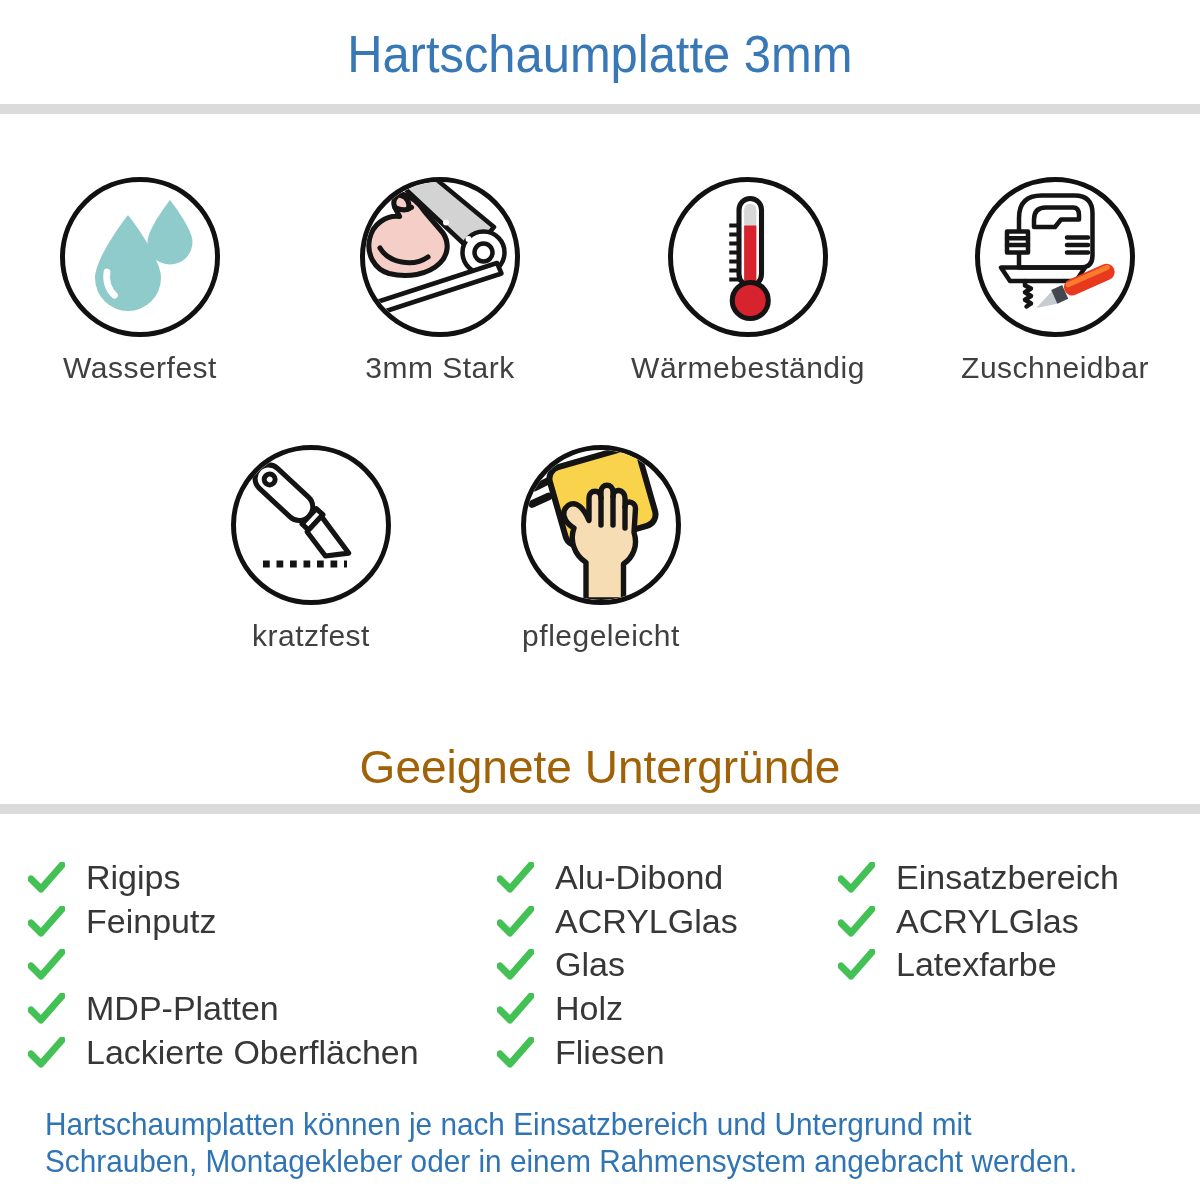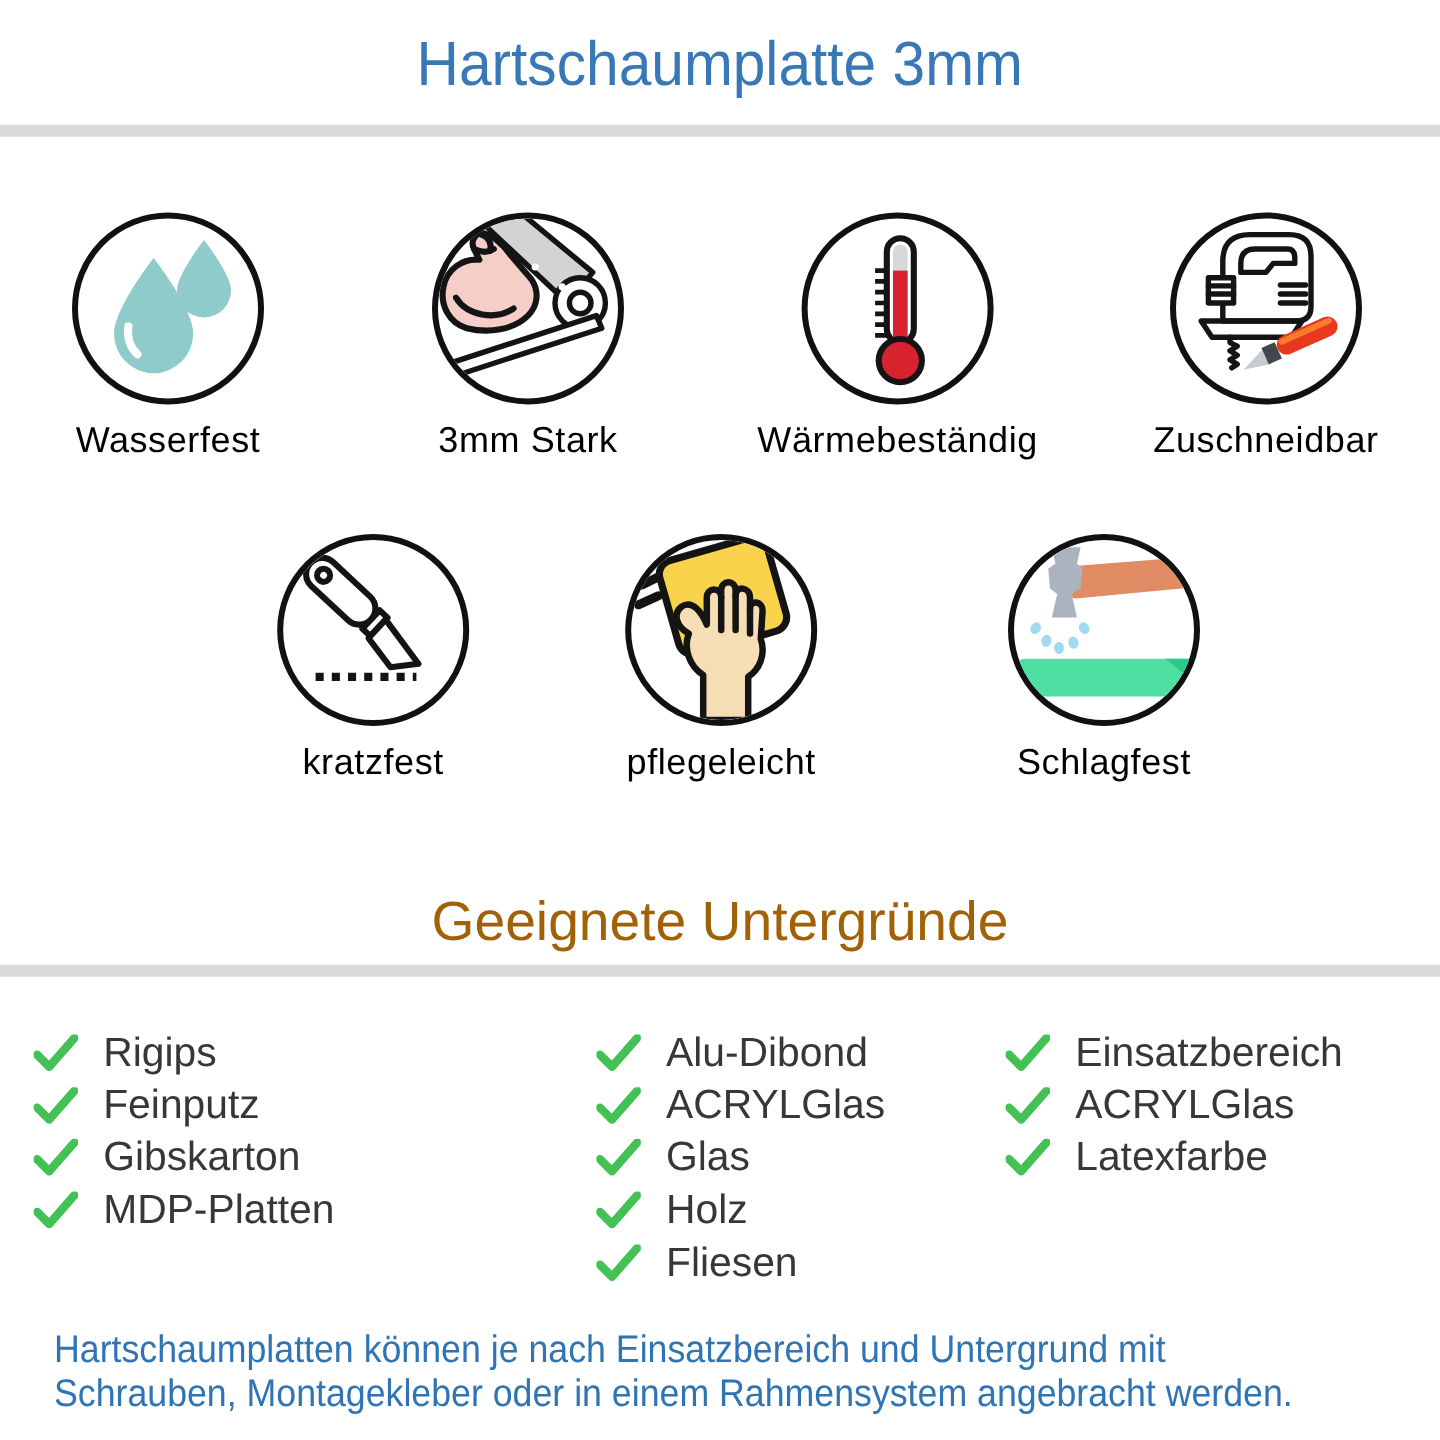--- a/index.html
+++ b/index.html
@@ -11,21 +11,21 @@
   .title > span { display:inline-block; transform:scaleX(.94); }
 
   .divider { position:absolute; left:0; width:100%; height:10px; background:#DBDBDB; }
   .divider-1 { top:104px; }
   .divider-2 { top:804px; }
 
   .feat { position:absolute; width:260px; text-align:center; }
   .circle { width:160px; height:160px; margin:0 auto; border:5px solid #111; border-radius:50%;
             background:#fff; overflow:hidden; box-sizing:border-box; }
   .circle svg { width:150px; height:150px; display:block; }
-  .feat-label { margin-top:14px; font-size:30px; color:#000000; letter-spacing:.5px; }
+  .feat-label { margin-top:14px; font-size:30px; color:#404040; letter-spacing:.5px; }
 
   .subtitle { position:absolute; top:740px; left:0; width:100%; text-align:center;
               font-size:46px; color:#a16207; }
 
   .col { position:absolute; top:856px; }
   .col-1 { left:28px;text-align:right; } .col-2 { left:497px; } .col-3 { left:838px; }
   .chk { display:flex; align-items:center; height:43.6px; }
   .tick { width:37px; height:31px; flex:0 0 auto; margin-right:21px; }
   .chk-text { font-size:34px; color:#373737; white-space:nowrap; }
 
@@ -144,38 +144,20 @@
         <rect x="20" y="4" width="62" height="54" rx="8" fill="#F8D34B" stroke="#141414" stroke-width="4" transform="rotate(-16 51 31)"></rect>
         <g stroke="#141414" stroke-width="3.6" stroke-linejoin="round" stroke-linecap="round">
           <path d="M40 100 L40 75 C32 70 29 60 32 52 C25 48 23 41 28 37 C34 33 39 40 42 47 L42 32 C42 26 50 26 50 32 L50 28 C50 22 58 22 58 28 L58 31 C58 25 66 26 66 32 L66 38 C66 33 73 34 73 39 L72 55 C75 64 71 72 65 76 L65 100 Z" fill="#F7DDB4"></path>
           <path d="M50 32 L50 50 M58 31 L58 50 M66 38 L66 52" fill="none"></path>
         </g>
       </svg>
     </div>
     <div class="feat-label">pflegeleicht</div>
   </div>
 
-  <div class="feat" style="left:790px; top:445px;">
-    <div class="circle">
-      <svg viewBox="0 0 100 100">
-        <polygon points="34,17 97,12 97,24 34,30" fill="#E08B63" stroke="#E08B63" stroke-width="5" stroke-linejoin="round"></polygon>
-        <path d="M21 4 L37 4 L35 13 L38 16 L37 27 L32 30 L35 43 L21 43 L24 30 L20 27 L19 16 L23 13 Z" fill="#AAB3BE"></path>
-        <g fill="#9FD9F2">
-          <ellipse cx="12" cy="49" rx="2.8" ry="3.4" transform="rotate(30 12 49)"></ellipse>
-          <ellipse cx="18" cy="56" rx="2.8" ry="3.4" transform="rotate(15 18 56)"></ellipse>
-          <ellipse cx="25" cy="60" rx="2.8" ry="3.4"></ellipse>
-          <ellipse cx="33" cy="57" rx="2.8" ry="3.4" transform="rotate(-15 33 57)"></ellipse>
-          <ellipse cx="39" cy="49" rx="2.8" ry="3.4" transform="rotate(-30 39 49)"></ellipse>
-        </g>
-        <rect x="1" y="66" width="98" height="21" rx="5" fill="#4EE0A2"></rect>
-        <polygon points="84,66 99,66 99,78" fill="#2CC98C"></polygon>
-      </svg>
-    </div>
-    <div class="feat-label">Schlagfest</div>
-  </div>
 
   <h2 class="subtitle" style="margin:0;font-weight:400;">Geeignete Untergründe</h2>
   <div class="divider divider-2"></div>
 
   <div class="col col-1">
     <div class="chk">
       <svg class="tick" viewBox="0 0 37 31">
           <polyline points="3,17 13,27 34,3" fill="none" stroke="#43C155" stroke-width="7" stroke-linecap="round" stroke-linejoin="round"></polyline>
         </svg>
       <span class="chk-text">Rigips</span>
@@ -183,27 +165,32 @@
     <div class="chk">
       <svg class="tick" viewBox="0 0 37 31">
           <polyline points="3,17 13,27 34,3" fill="none" stroke="#43C155" stroke-width="7" stroke-linecap="round" stroke-linejoin="round"></polyline>
         </svg>
       <span class="chk-text">Feinputz</span>
     </div>
     <div class="chk">
       <svg class="tick" viewBox="0 0 37 31">
           <polyline points="3,17 13,27 34,3" fill="none" stroke="#43C155" stroke-width="7" stroke-linecap="round" stroke-linejoin="round"></polyline>
         </svg>
-      <span class="chk-text">Gibskarton</span>
     </div>
     <div class="chk">
       <svg class="tick" viewBox="0 0 37 31">
           <polyline points="3,17 13,27 34,3" fill="none" stroke="#43C155" stroke-width="7" stroke-linecap="round" stroke-linejoin="round"></polyline>
         </svg>
       <span class="chk-text">MDP-Platten</span>
+    </div>
+    <div class="chk">
+      <svg class="tick" viewBox="0 0 37 31">
+          <polyline points="3,17 13,27 34,3" fill="none" stroke="#43C155" stroke-width="7" stroke-linecap="round" stroke-linejoin="round"></polyline>
+        </svg>
+      <span class="chk-text">Lackierte Oberflächen</span>
     </div>
   </div>
 
   <div class="col col-2">
     <div class="chk">
       <svg class="tick" viewBox="0 0 37 31">
           <polyline points="3,17 13,27 34,3" fill="none" stroke="#43C155" stroke-width="7" stroke-linecap="round" stroke-linejoin="round"></polyline>
         </svg>
       <span class="chk-text">Alu-Dibond</span>
     </div>

